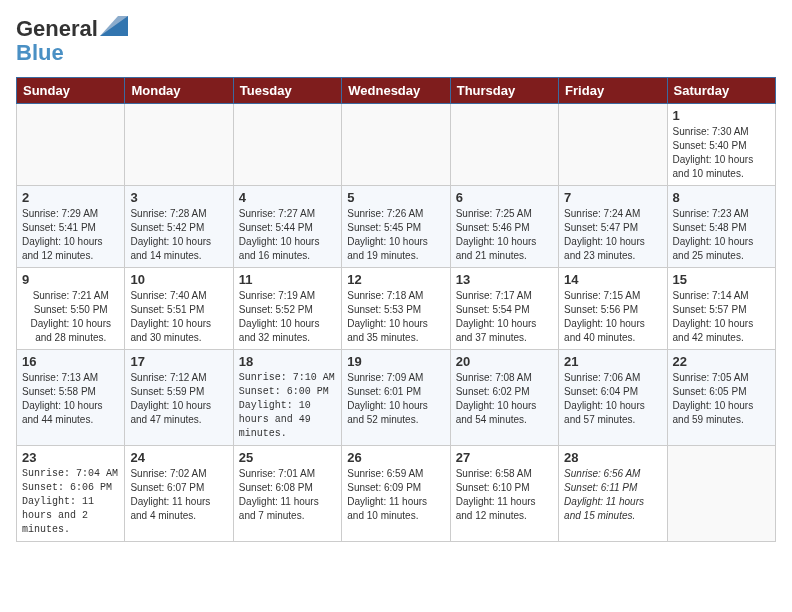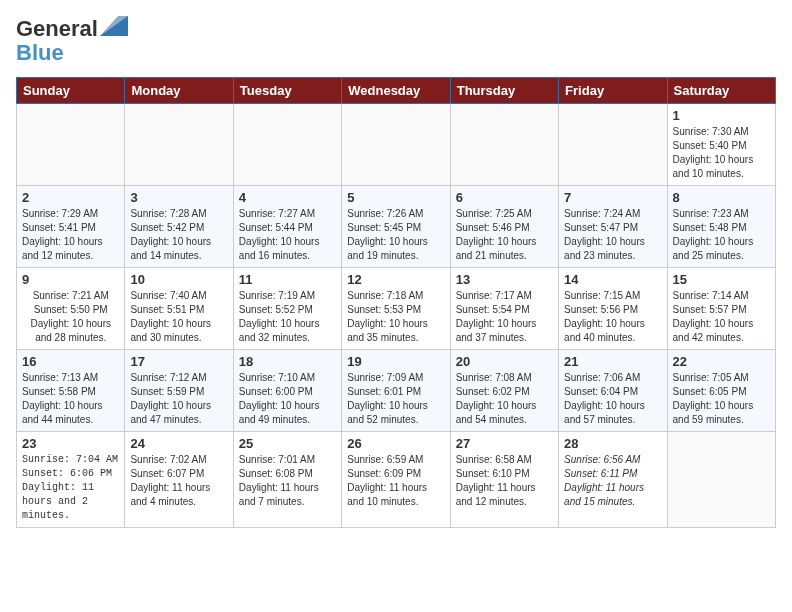--- a/index.html
+++ b/index.html
@@ -235,21 +235,21 @@
 Daylight: 10 hours and 44 minutes.</div>
         </td>
         <td>
           <span class="day-num">17</span>
           <div class="day-info" style="white-space: pre-line;">Sunrise: 7:12 AM
 Sunset: 5:59 PM
 Daylight: 10 hours and 47 minutes.</div>
         </td>
         <td>
           <span class="day-num">18</span>
-          <div class="day-info" style="white-space: pre-line;">Sunrise: 7:10 AM
+          <div class="day-info" style="white-space: pre-line; font-family: Liberation Mono, monospace;">Sunrise: 7:10 AM
 Sunset: 6:00 PM
 Daylight: 10 hours and 49 minutes.</div>
         </td>
         <td>
           <span class="day-num">19</span>
           <div class="day-info" style="white-space: pre-line;">Sunrise: 7:09 AM
 Sunset: 6:01 PM
 Daylight: 10 hours and 52 minutes.</div>
         </td>
         <td>

